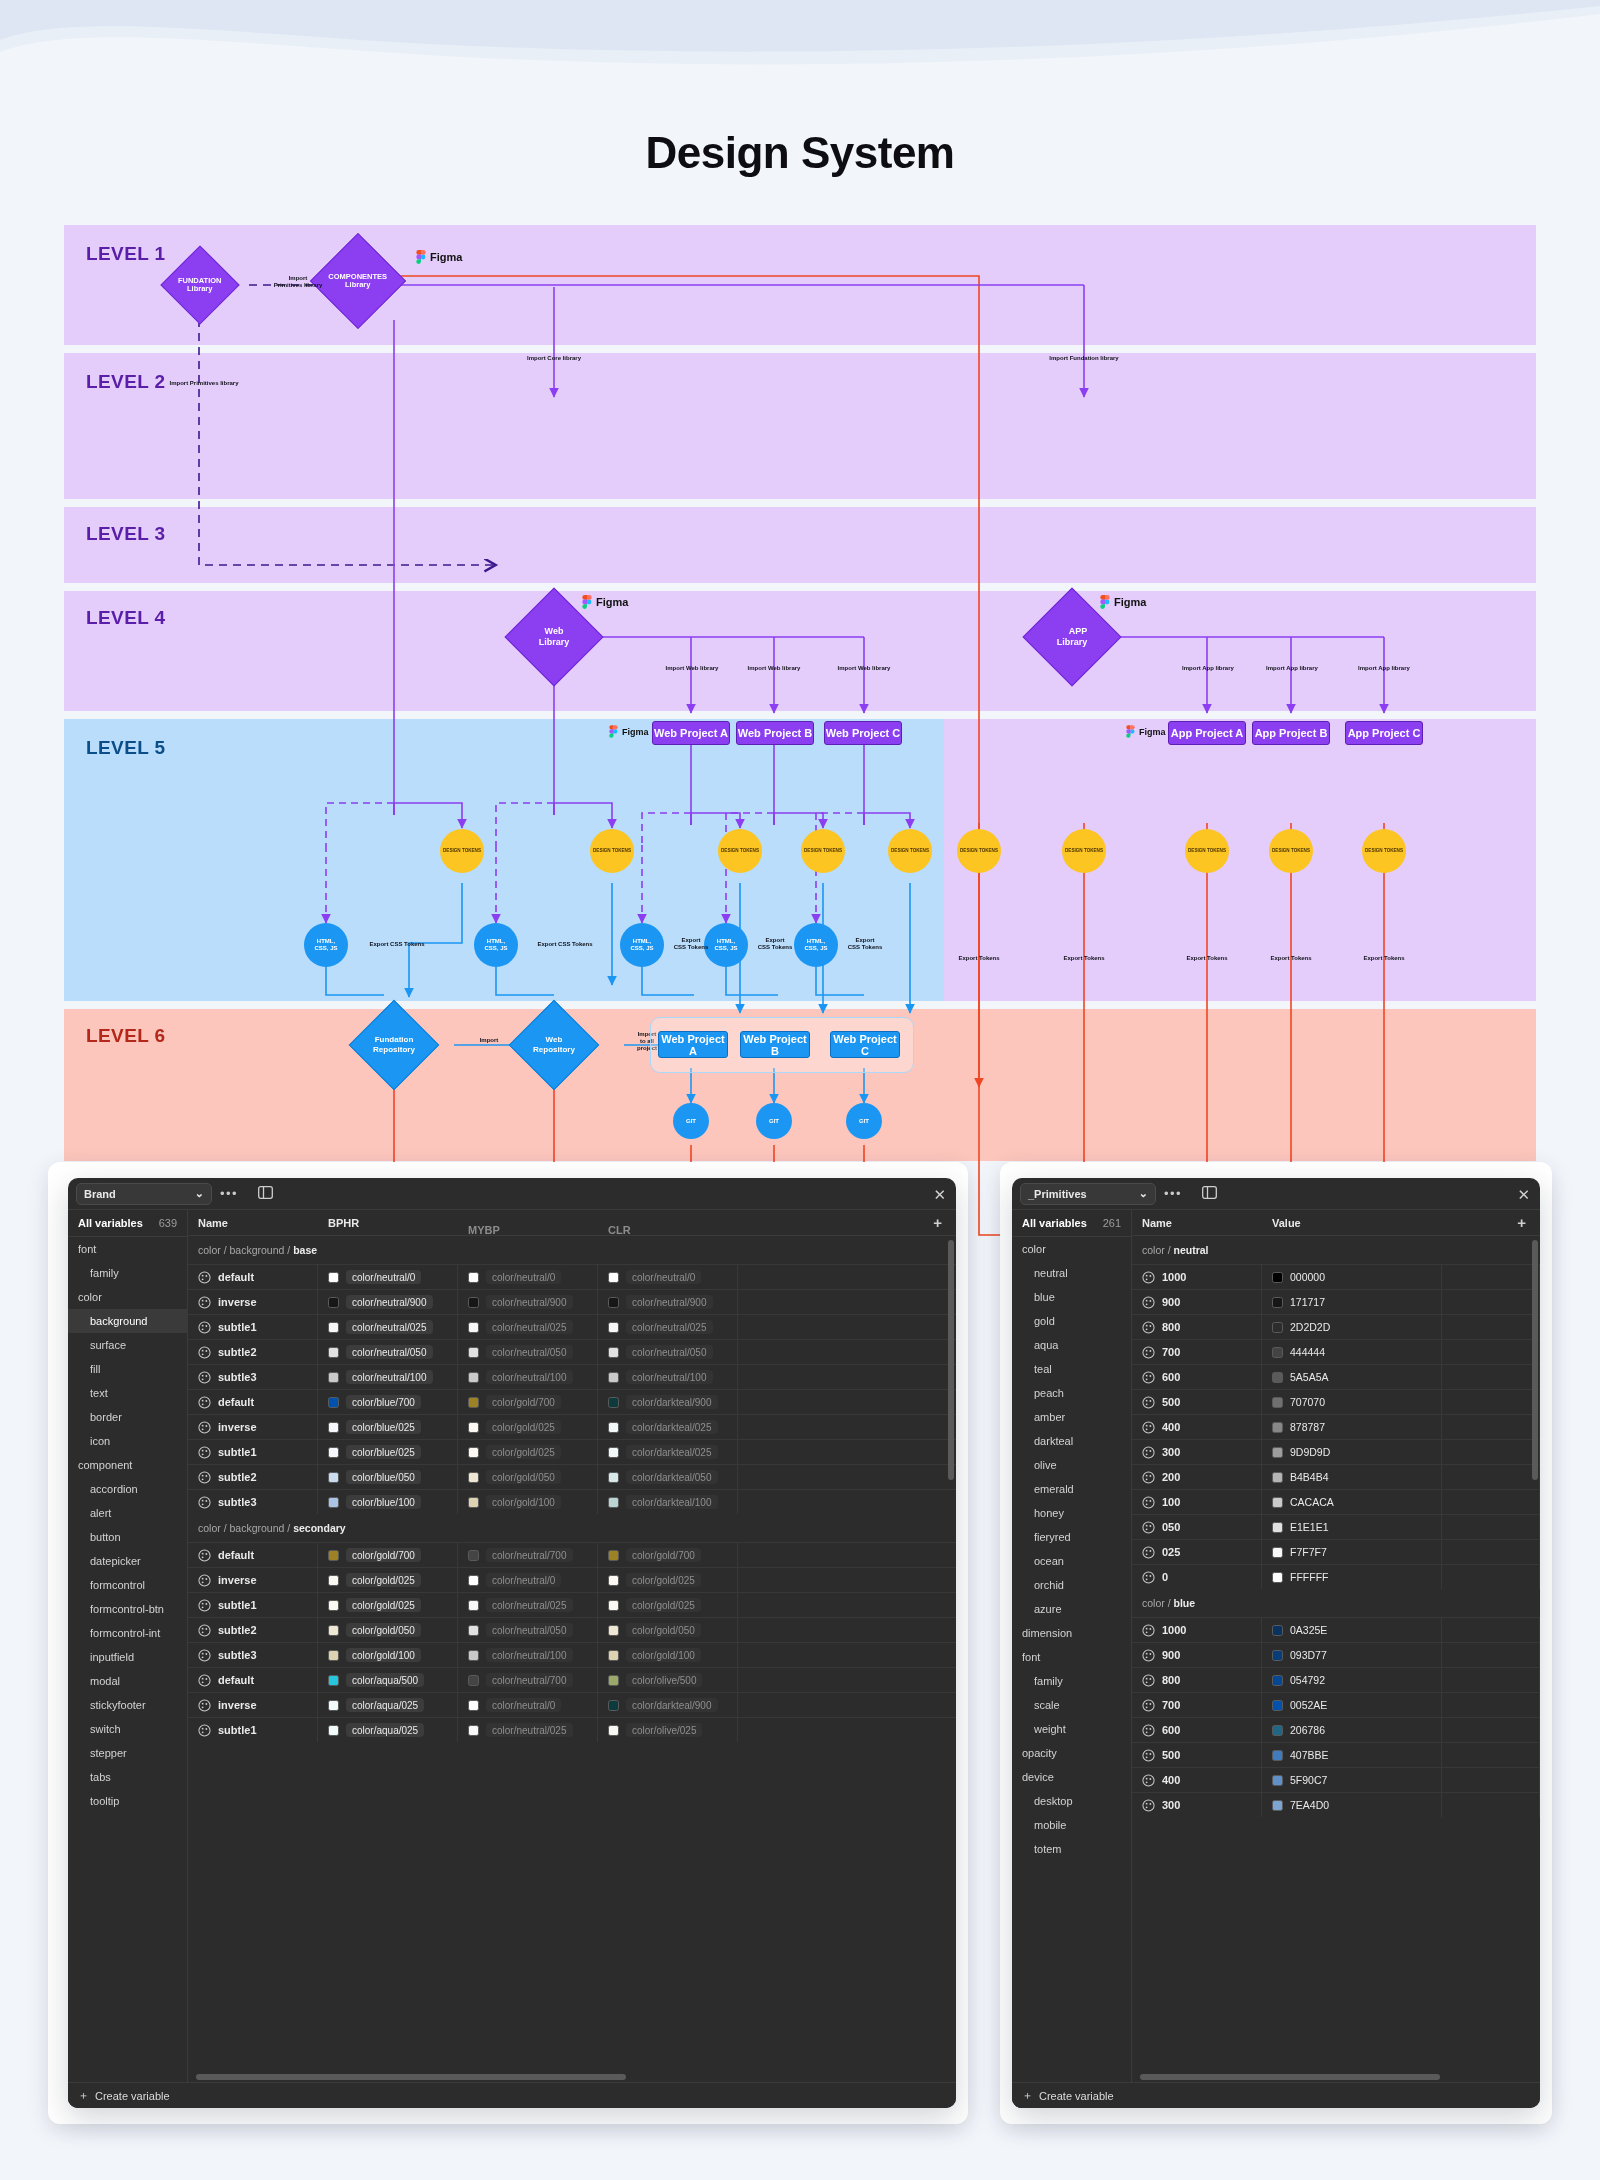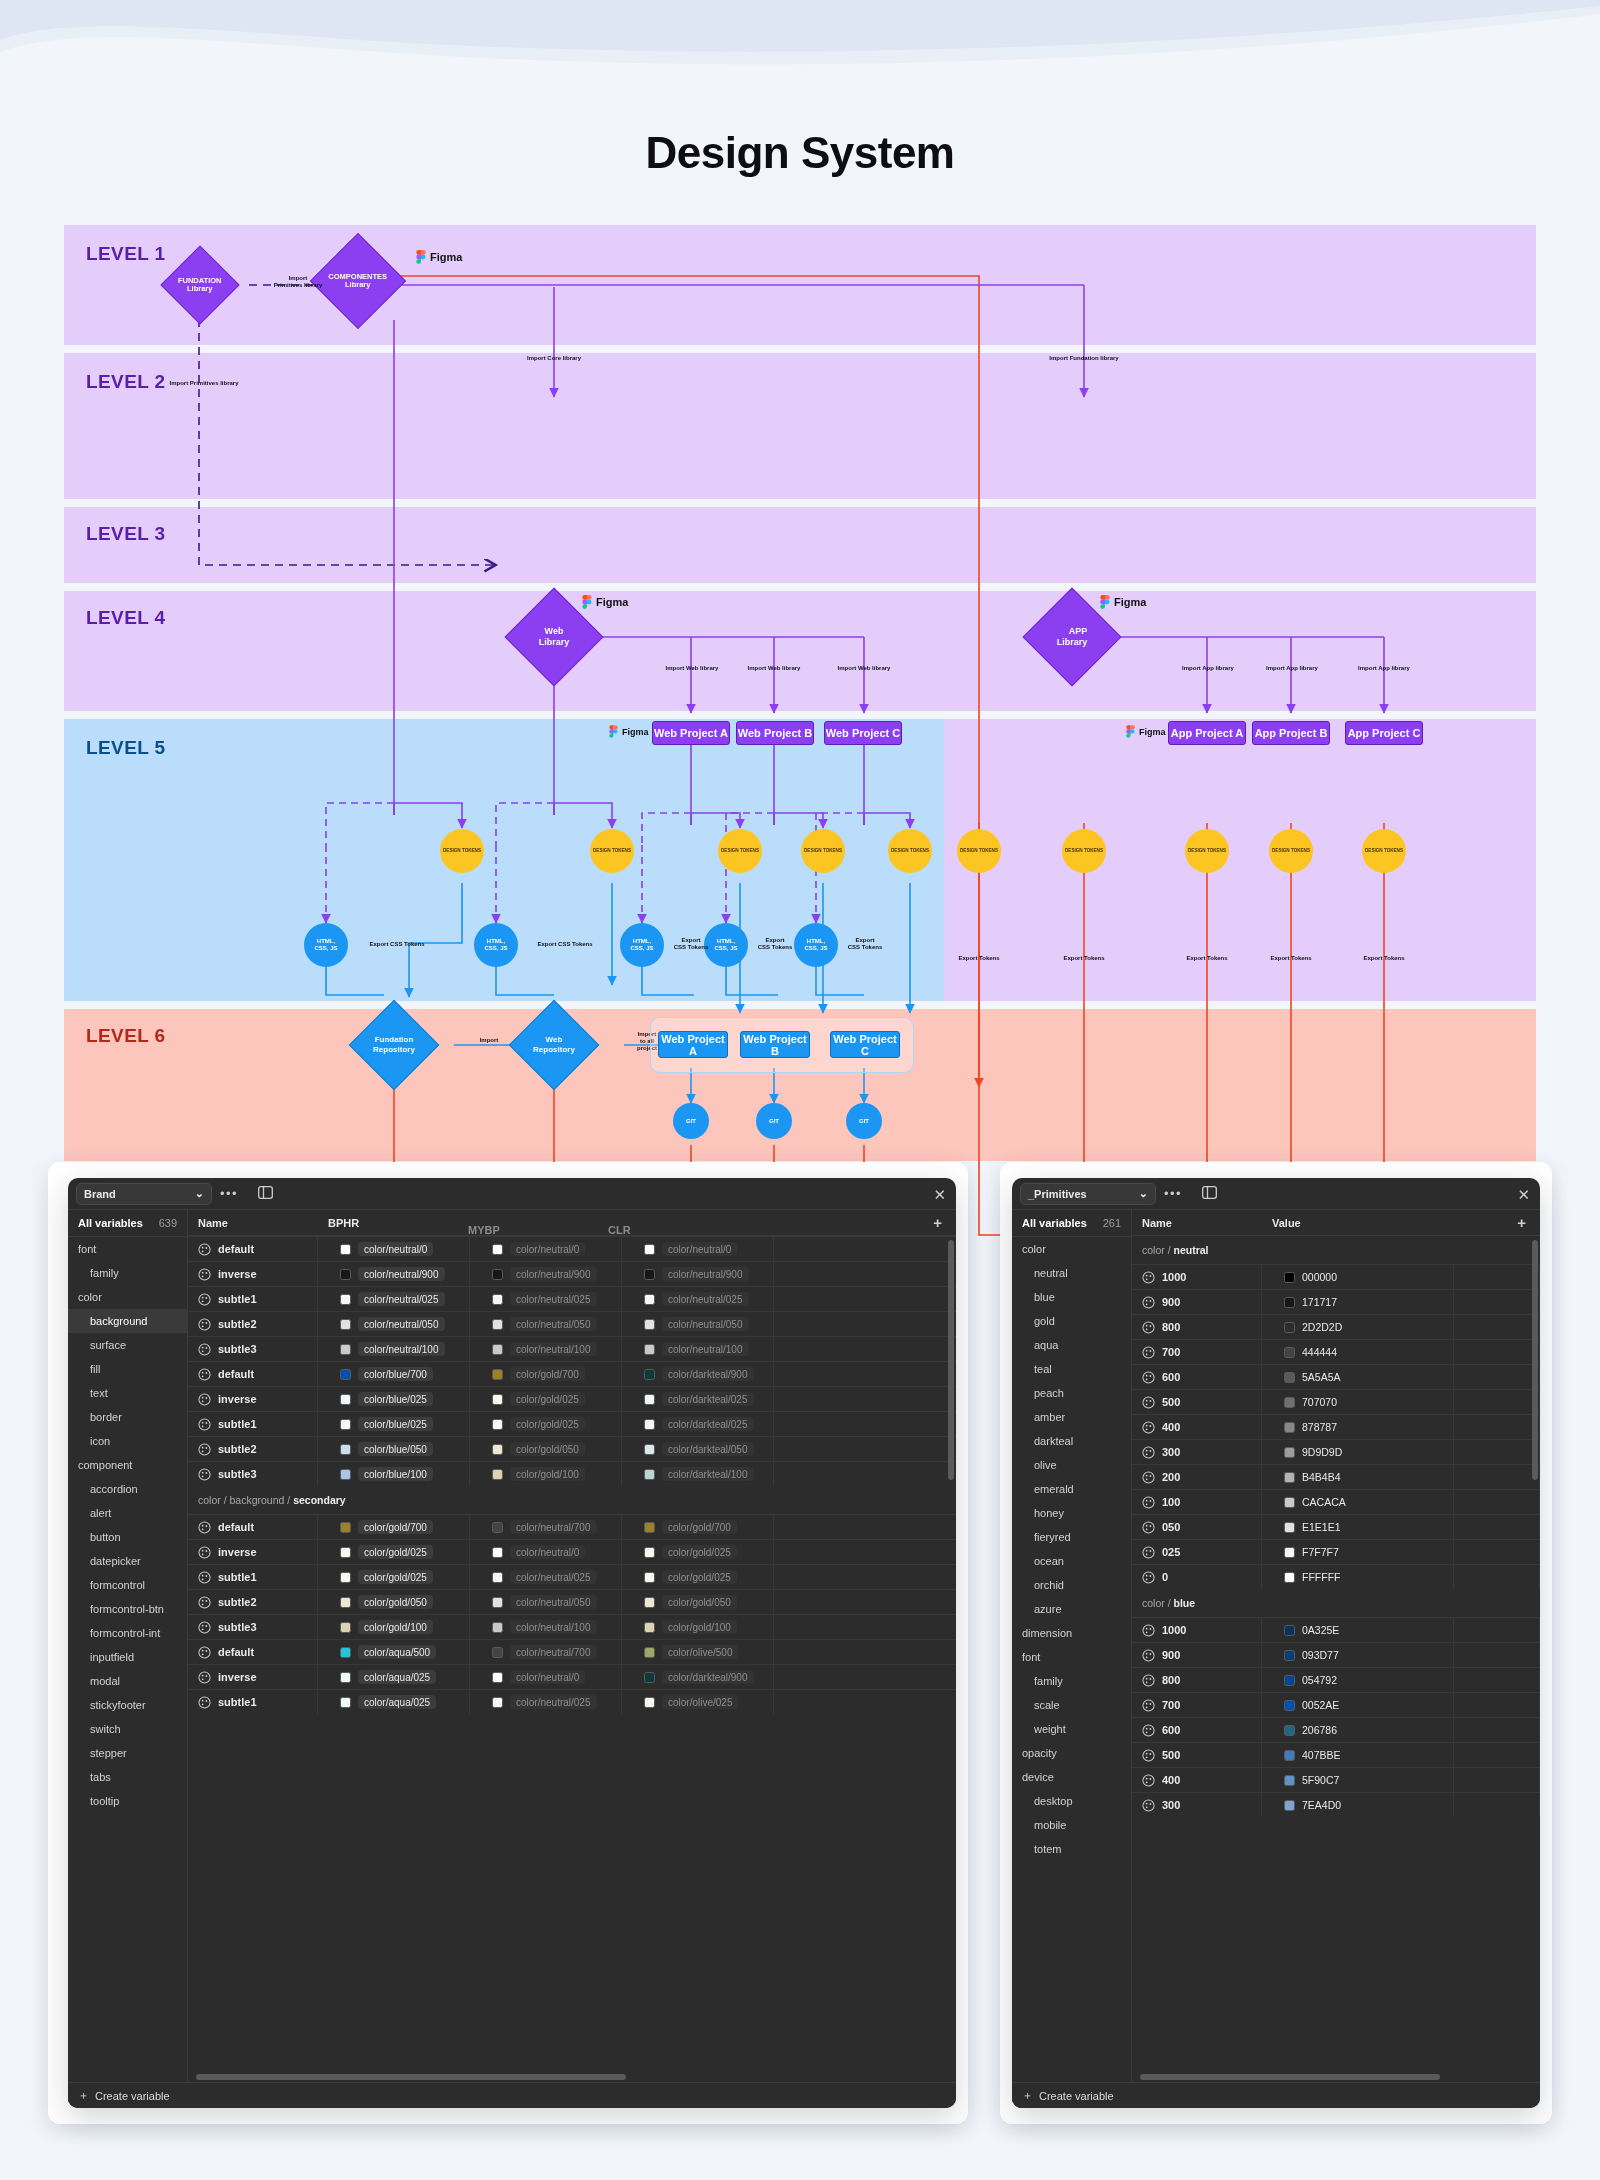--- a/index.html
+++ b/index.html
@@ -96,21 +96,21 @@
   .side-all .cnt{ color:#9d9d9d; font-weight:normal;}
   .side-item{ padding:6px 10px; color:#d3d3d3; font-size:11px; }
   .side-item.sub{ padding-left:22px; }
   .side-item.active{ background:#3a3a3a; color:#fff; }
   .tbl{ flex:1; overflow:hidden; position:relative; }
   .thead{ display:flex; height:26px; align-items:center; border-bottom:1px solid #3b3b3b; }
   .th{ font-weight:bold; font-size:11px; color:#e9e9e9; padding-left:10px; }
   .th.muted{ color:#8c8c8c; font-weight:bold;margin-top:15px;}
   .grp-row{ padding:8px 10px; font-size:10.5px; color:#a8a8a8; }
   .grp-row b{ color:#ededed; }
-  .trow{ display:flex; align-items:center; height:25px; border-top:1px solid #383838;gap:12px; }
+  .trow{ display:flex; align-items:center; height:25px; border-top:1px solid #383838; }
   .tcell{ display:flex; align-items:center; gap:7px; padding-left:10px; height:100%;
           border-right:1px solid #383838; }
   .pal{ width:13px; height:13px; flex:0 0 auto; }
   .swatch{ width:11px; height:11px; border-radius:2.5px; border:1px solid #5a5a5a; flex:0 0 auto;}
   .chip{ background:#3c3c3c; border-radius:4px; padding:1.5px 6px; font-size:10px;
          color:#eaeaea; white-space:nowrap; }
   .chip.dim{ background:#333; color:#8f8f8f; }
   .vname{ font-size:11px; color:#eaeaea; font-weight:bold;}
   .hexval{ font-size:10.5px; color:#eaeaea; }
   .pnl-foot{ position:absolute; left:0; bottom:0; width:100%; height:26px;
@@ -467,20 +467,21 @@
       <div class="thead">
         <div class="th" style="width:130px">Name</div>
         <div class="th" style="width:140px">BPHR</div>
         <div class="th muted" style="width:140px">MYBP</div>
         <div class="th muted" style="width:140px">CLR</div>
         <div class="th" style="flex:1; text-align:right; padding-right:14px;">
           <span class="plus">+</span>
         </div>
       </div>
       <div id="brandBody" style="height:calc(100% - 26px - 26px); overflow:hidden;">
+          <div class="grp-row"><span>color / background / </span><b>base</b></div>
           <div class="trow">
             <div class="tcell" style="width:130px">
               <svg class="pal" viewBox="0 0 14 14">
                 <circle cx="7" cy="7" r="6" fill="none" stroke="#c8c8c8" stroke-width="1.1"></circle>
                 <circle cx="5" cy="5" r="1" fill="#c8c8c8"></circle>
                 <circle cx="9" cy="5.4" r="1" fill="#c8c8c8"></circle>
                 <circle cx="5" cy="9" r="1" fill="#c8c8c8"></circle>
               </svg>
               <span class="vname">default</span>
             </div>

